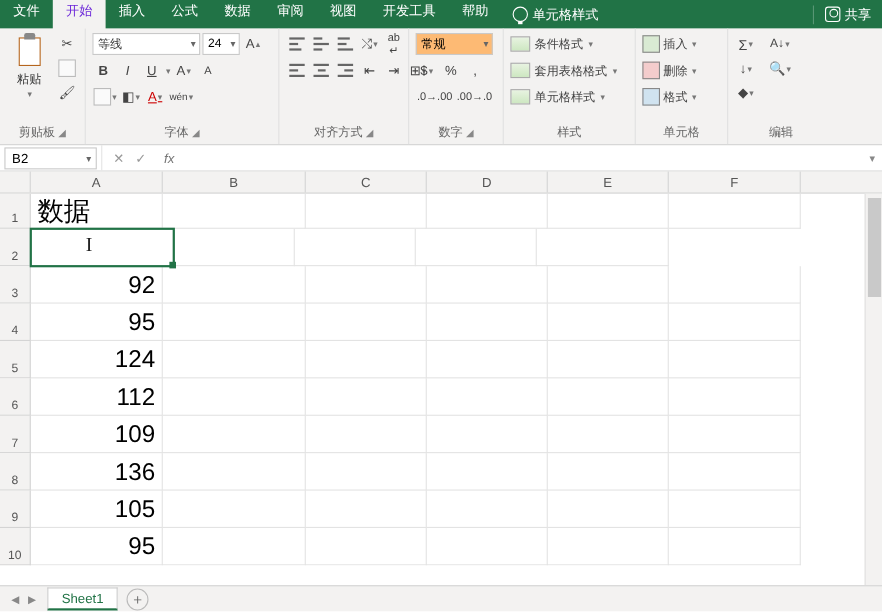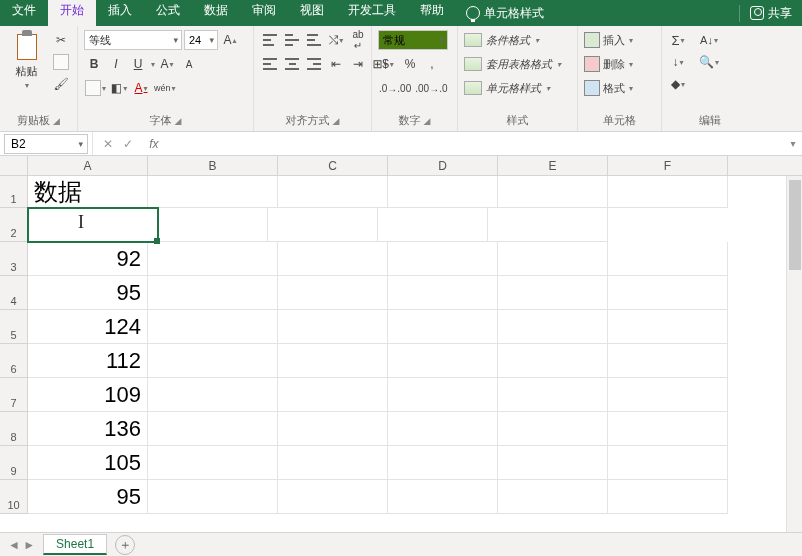--- a/index.html
+++ b/index.html
@@ -35,23 +35,23 @@
 .small-ico { width:16px; height:16px; border:1px solid #bbb; background:#fafafa; }
 .fontname { width:98px; height:20px; border:1px solid #c9c9c9; background:#fff; font-size:11px; padding:0 16px 0 4px; position:relative; display:flex; align-items:center; color:#333; }
 .fontname::after { content:"▾"; position:absolute; right:3px; font-size:9px; color:#666; }
 .fontsize { width:34px; height:20px; border:1px solid #c9c9c9; background:#fff; font-size:11px; padding:0 14px 0 4px; position:relative; display:flex; align-items:center; }
 .fontsize::after { content:"▾"; position:absolute; right:3px; font-size:9px; color:#666; }
 .bold{font-weight:bold} .ital{font-style:italic} .under{text-decoration:underline}
 .color-a { color:#c00; text-decoration: underline; }
 .align-ico { width:16px; height:14px; display:flex; flex-direction:column; justify-content:space-between; padding:1px; }
 .align-ico span { height:2px; background:#666; display:block; }
 .wrap-ico{ font-size:10px; }
-.numfmt { width:70px; height:20px; border:1px solid #c9c9c9; background:#4d7c0f; font-size:11px; padding:0 14px 0 4px; position:relative; display:flex; align-items:center; }
+.numfmt { width:70px; height:20px; border:1px solid #c9c9c9; background:#fdba74; font-size:11px; padding:0 14px 0 4px; position:relative; display:flex; align-items:center; }
 .numfmt::after{content:"▾";position:absolute;right:3px;font-size:9px;color:#666;}
-.style-item{ display:flex; align-items:center; gap:4px; font-size:11px; color:#444; height:20px;font-style:italic; }
+.style-item{ display:flex; align-items:center; gap:4px; font-size:11px; color:#444; height:20px; }
 .style-ico{ width:18px; height:14px; border:1px solid #aaa; background:linear-gradient(#e8f3e1,#cde7c1); }
 .cell-btn{ display:flex; align-items:center; gap:3px; font-size:11px; color:#444; height:20px; }
 .ins-ico{width:16px;height:16px;border:1px solid #888;background:#d9ead3;position:relative}
 .del-ico{width:16px;height:16px;border:1px solid #888;background:#f4cccc;}
 .fmt-ico{width:16px;height:16px;border:1px solid #888;background:#d0e3f0;}
 .sigma{font-size:13px;}
 
 
 .fbar { height:24px; border-bottom:1px solid #d4d4d4; display:flex; align-items:center; font-size:12px; }
 .namebox { width:84px; height:20px; margin:0 4px; border:1px solid #c9c9c9; display:flex; align-items:center; padding:0 16px 0 6px; position:relative; background:#fff; }

